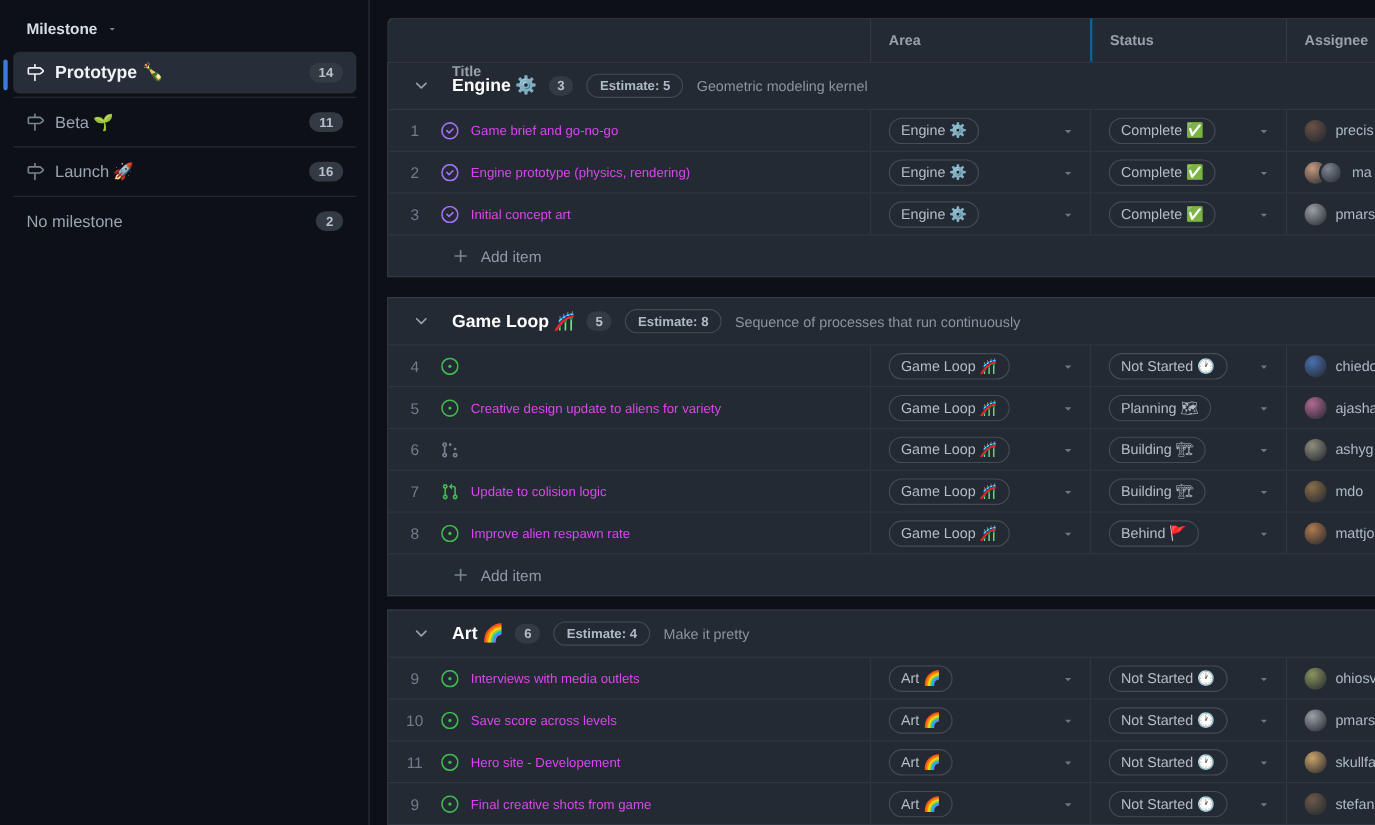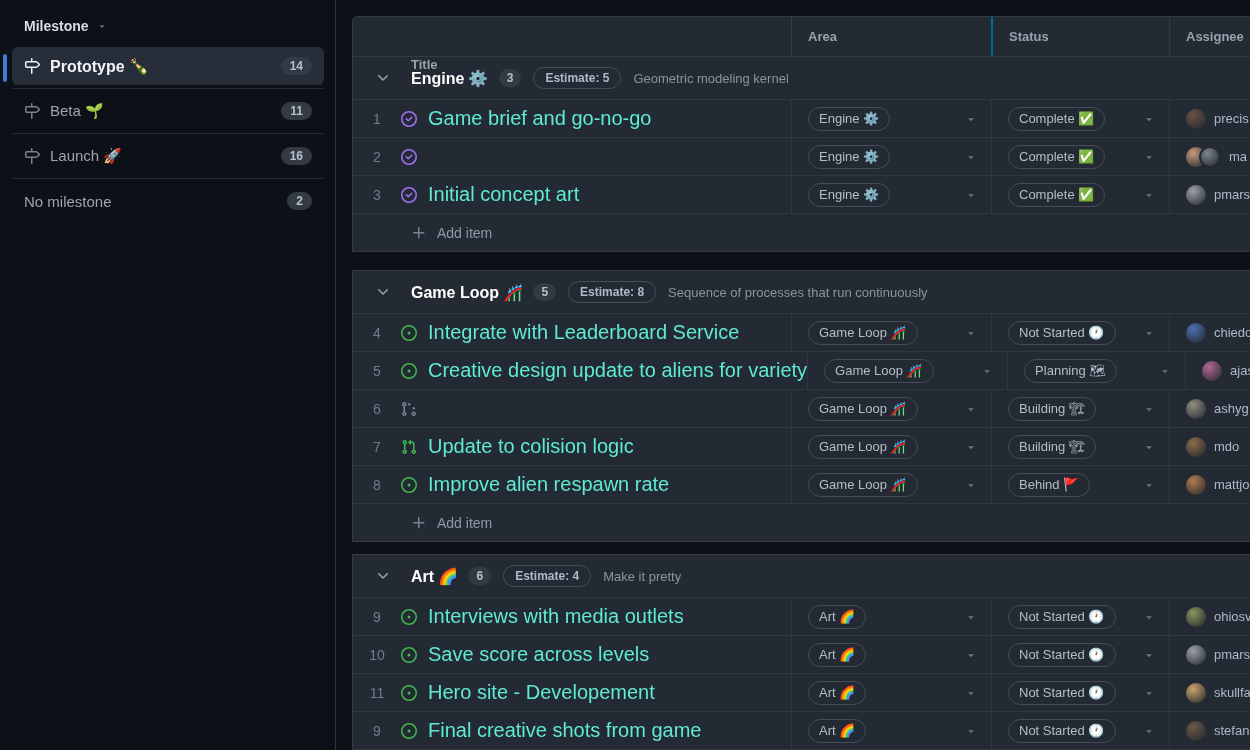--- a/index.html
+++ b/index.html
@@ -52,21 +52,21 @@
              padding:2px 8px; border-radius:10px; }
   .g-estimate { margin-left:12px; border:1px solid #444c56; border-radius:999px; padding:3px 11px;
                 font-size:12px; font-weight:700; color:#adbac7; white-space:nowrap; }
   .g-desc { margin-left:12px; font-size:13px; color:#8b949e; white-space:nowrap; }
 
   .g-row { display:flex; height:38px; border-top:1px solid #2f3742; }
   .g-row > div { display:flex; align-items:center; }
   .c-title { flex:0 0 438px; }
   .c-num { width:48px; text-align:center; font-size:14px; color:#717d8a; }
   .c-icon { display:inline-flex; margin-right:11px; }
-  .c-text { font-size:20px; color:#5eead4; white-space:nowrap; cursor:pointer; }
+  .c-text { font-size:12px; color:#d946ef; white-space:nowrap; cursor:pointer; }
   .c-area   { flex:0 0 200px; border-left:1px solid #2f3742; justify-content:space-between; padding:0 14px 0 16px; }
   .c-status { flex:0 0 178px; border-left:1px solid #2f3742; justify-content:space-between; padding:0 14px 0 16px; }
   .c-assignee { flex:1; border-left:1px solid #2f3742; padding-left:16px; overflow:hidden; }
 
   .pill { display:inline-flex; align-items:center; height:24px; padding:0 10px; border:1px solid #444c56;
           border-radius:999px; font-size:13px; color:#b4bdc7; white-space:nowrap; cursor:pointer; }
   .caret { display:inline-flex; cursor:pointer; }
   .caret svg { fill:#6e7681; }
 
   .avatar { width:20px; height:20px; border-radius:50%; flex:0 0 20px; }
@@ -201,20 +201,21 @@
           </div>
           <div class="g-row">
             <div class="c-title">
               <span class="c-num">2</span>
               <span class="c-icon icon-purple" style="display: inline-flex;">
                 <svg width="16" height="16" viewBox="0 0 16 16">
                   <path d="M11.28 6.78a.75.75 0 0 0-1.06-1.06L7.25 8.69 5.78 7.22a.75.75 0 0 0-1.06 1.06l2 2a.75.75 0 0 0 1.06 0l3.5-3.5Z"></path>
                   <path d="M16 8A8 8 0 1 1 0 8a8 8 0 0 1 16 0Zm-1.5 0a6.5 6.5 0 1 0-13 0 6.5 6.5 0 0 0 13 0Z"></path>
                 </svg>
               </span>
+              <span class="c-text">Engine prototype (physics, rendering)</span>
             </div>
             <div class="c-area">
               <span class="pill">Engine ⚙️</span>
               <span class="caret">
                 <span style="display: inline-flex;">
                   <svg width="12" height="12" viewBox="0 0 16 16">
                     <path d="M4.427 7.427l3.396 3.396a.25.25 0 0 0 .354 0l3.396-3.396A.25.25 0 0 0 11.396 7H4.604a.25.25 0 0 0-.177.427Z"></path>
                   </svg>
                 </span>
               </span>
@@ -296,21 +297,20 @@
           </div>
           <div class="g-row">
             <div class="c-title">
               <span class="c-num">4</span>
               <span class="c-icon icon-green" style="display: inline-flex;">
                 <svg width="16" height="16" viewBox="0 0 16 16">
                   <path d="M8 9.5a1.5 1.5 0 1 0 0-3 1.5 1.5 0 0 0 0 3Z"></path>
                   <path d="M8 0a8 8 0 1 1 0 16A8 8 0 0 1 8 0ZM1.5 8a6.5 6.5 0 1 0 13 0 6.5 6.5 0 0 0-13 0Z"></path>
                 </svg>
               </span>
-              <span class="c-text">Integrate with Leaderboard Service</span>
             </div>
             <div class="c-area">
               <span class="pill">Game Loop 🎢</span>
               <span class="caret">
                 <span style="display: inline-flex;">
                   <svg width="12" height="12" viewBox="0 0 16 16">
                     <path d="M4.427 7.427l3.396 3.396a.25.25 0 0 0 .354 0l3.396-3.396A.25.25 0 0 0 11.396 7H4.604a.25.25 0 0 0-.177.427Z"></path>
                   </svg>
                 </span>
               </span>

